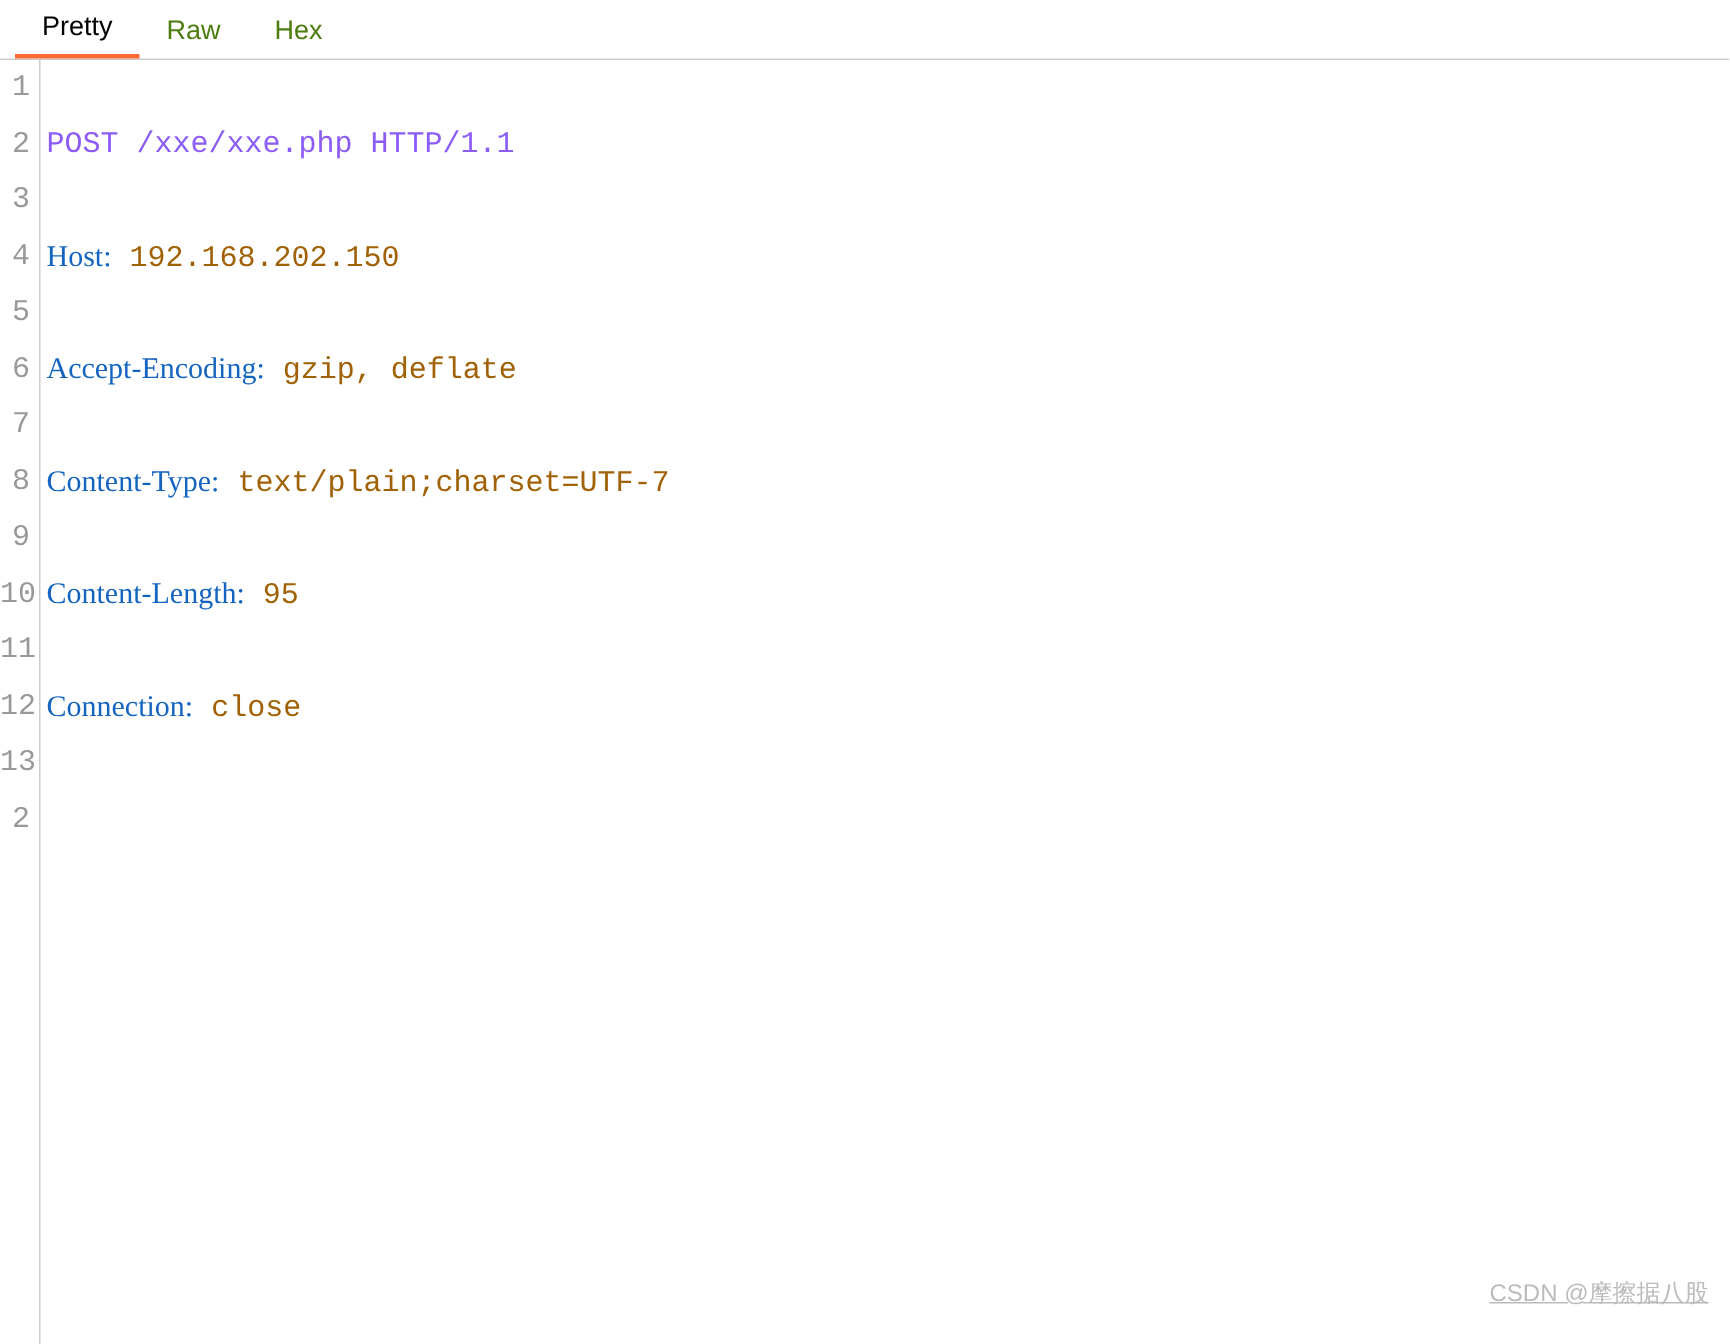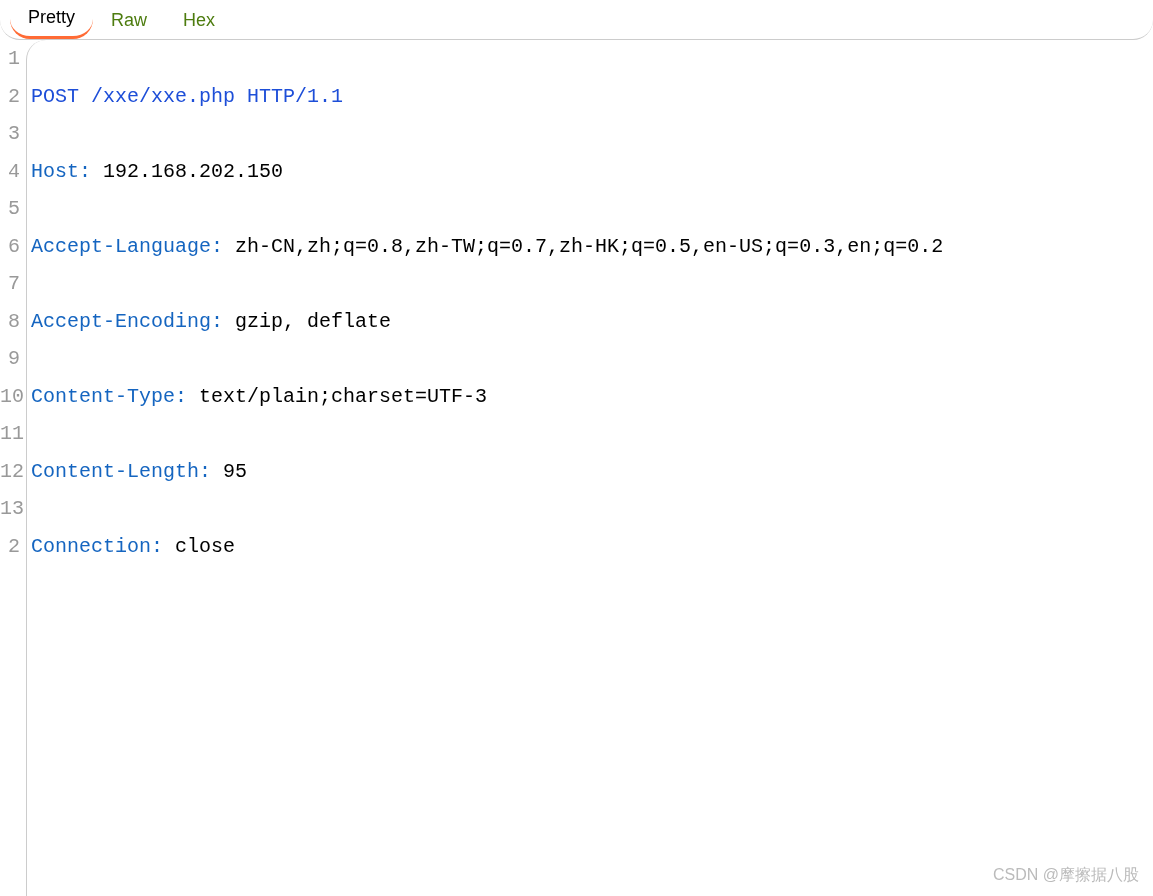--- a/index.html
+++ b/index.html
@@ -1,15 +1,15 @@
 <!DOCTYPE html>
 <html><head>
 <meta charset="utf-8">
 <style>
-  * { margin: 0; padding: 0; box-sizing: border-box; border-radius: 20px; }
+  * { margin: 0; padding: 0; box-sizing: border-box; }
   body {
     font-family: "Microsoft YaHei", "SimSun", Arial, sans-serif;
     background: #fff;
     width: 1153px;
     height: 896px;
     overflow: hidden;
     position: relative;
   }
   .tabs {
     display: flex;
@@ -46,30 +46,31 @@
   }
   .gutter div { height: 37.5px; }
   .code {
     flex: 1;
     border-left: 1px solid #ccc;
     padding-left: 4px;
     white-space: pre;
     font-family: "Consolas", "Courier New", monospace;
   }
   .code-line { height: 37.5px; display: block; }
-  .hk { color: #1565c0; }   
-  .hv { color: #000000; }
-  .req { color: #1d4ed8; }
+  .hk { color: #1565c0; font-family: Liberation Serif, serif; }   
+  .hv { color: #a16207; }
+  .req { color: #8b5cf6; }
   .watermark {
     position: absolute;
     right: 14px;
-    bottom: 10px;
+    bottom: 23px;
     color: #bbb;
     font-size: 16px;
     font-family: "Microsoft YaHei", sans-serif;
+    text-decoration: underline;
   }
 </style>
 </head>
 <body>
 
 <div class="tabs">
   <div class="tab active">Pretty</div>
   <div class="tab">Raw</div>
   <div class="tab">Hex</div>
 </div>
@@ -87,23 +88,22 @@
     <div>9</div>
     <div>10</div>
     <div>11</div>
     <div>12</div>
     <div>13</div>
     <div>2</div>
   </div>
   <div class="code">
 <span class="code-line"><span class="req">POST /xxe/xxe.php HTTP/1.1</span></span>
 <span class="code-line"><span class="hk">Host:</span><span class="hv"> 192.168.202.150</span></span>
-<span class="code-line"><span class="hk">Accept-Language:</span><span class="hv"> zh-CN,zh;q=0.8,zh-TW;q=0.7,zh-HK;q=0.5,en-US;q=0.3,en;q=0.2</span></span>
 <span class="code-line"><span class="hk">Accept-Encoding:</span><span class="hv"> gzip, deflate</span></span>
-<span class="code-line"><span class="hk">Content-Type:</span><span class="hv"> text/plain;charset=UTF-3</span></span>
+<span class="code-line"><span class="hk">Content-Type:</span><span class="hv"> text/plain;charset=UTF-7</span></span>
 <span class="code-line"><span class="hk">Content-Length:</span><span class="hv"> 95</span></span>
 <span class="code-line"><span class="hk">Connection:</span><span class="hv"> close</span></span>
 
 
 
 
 
 
 
 

